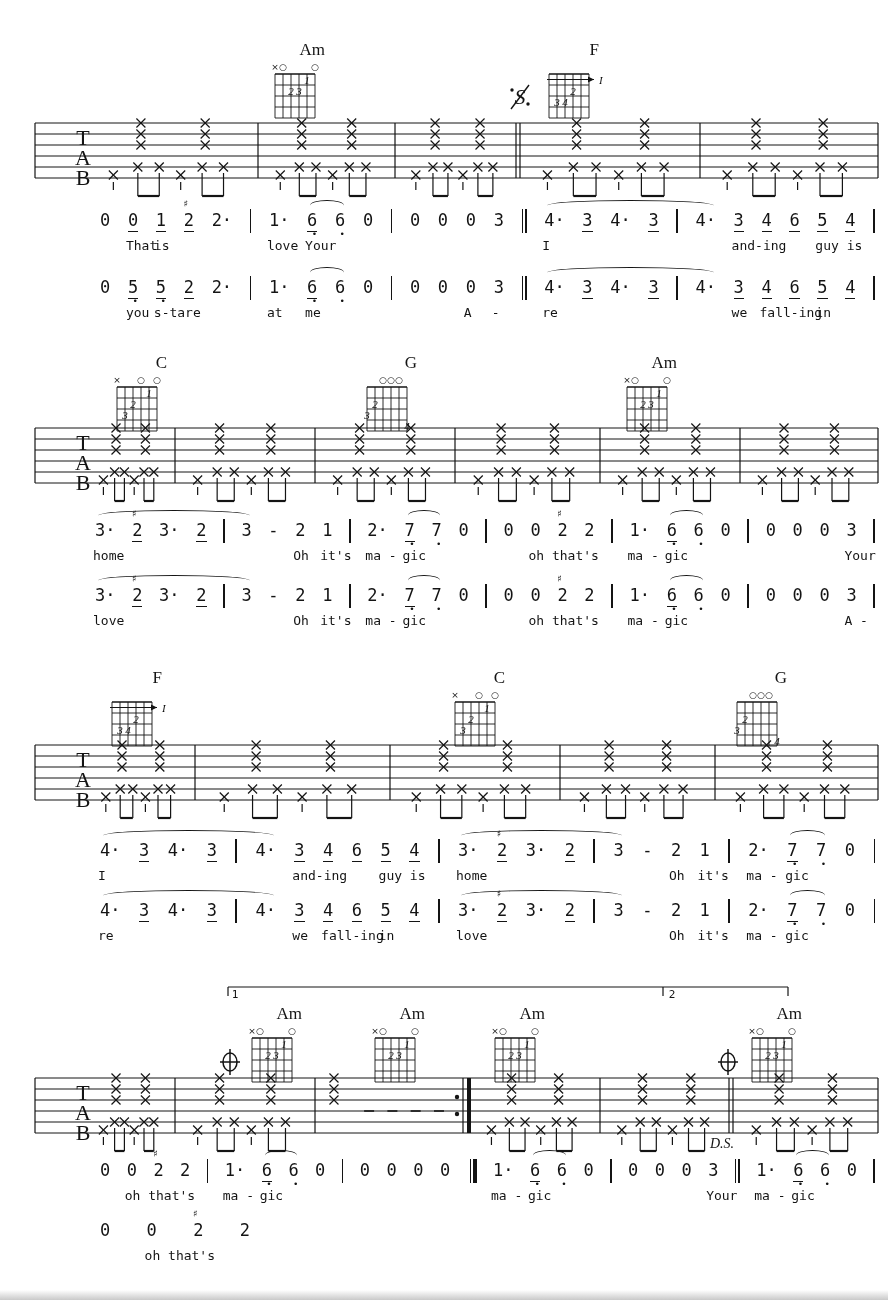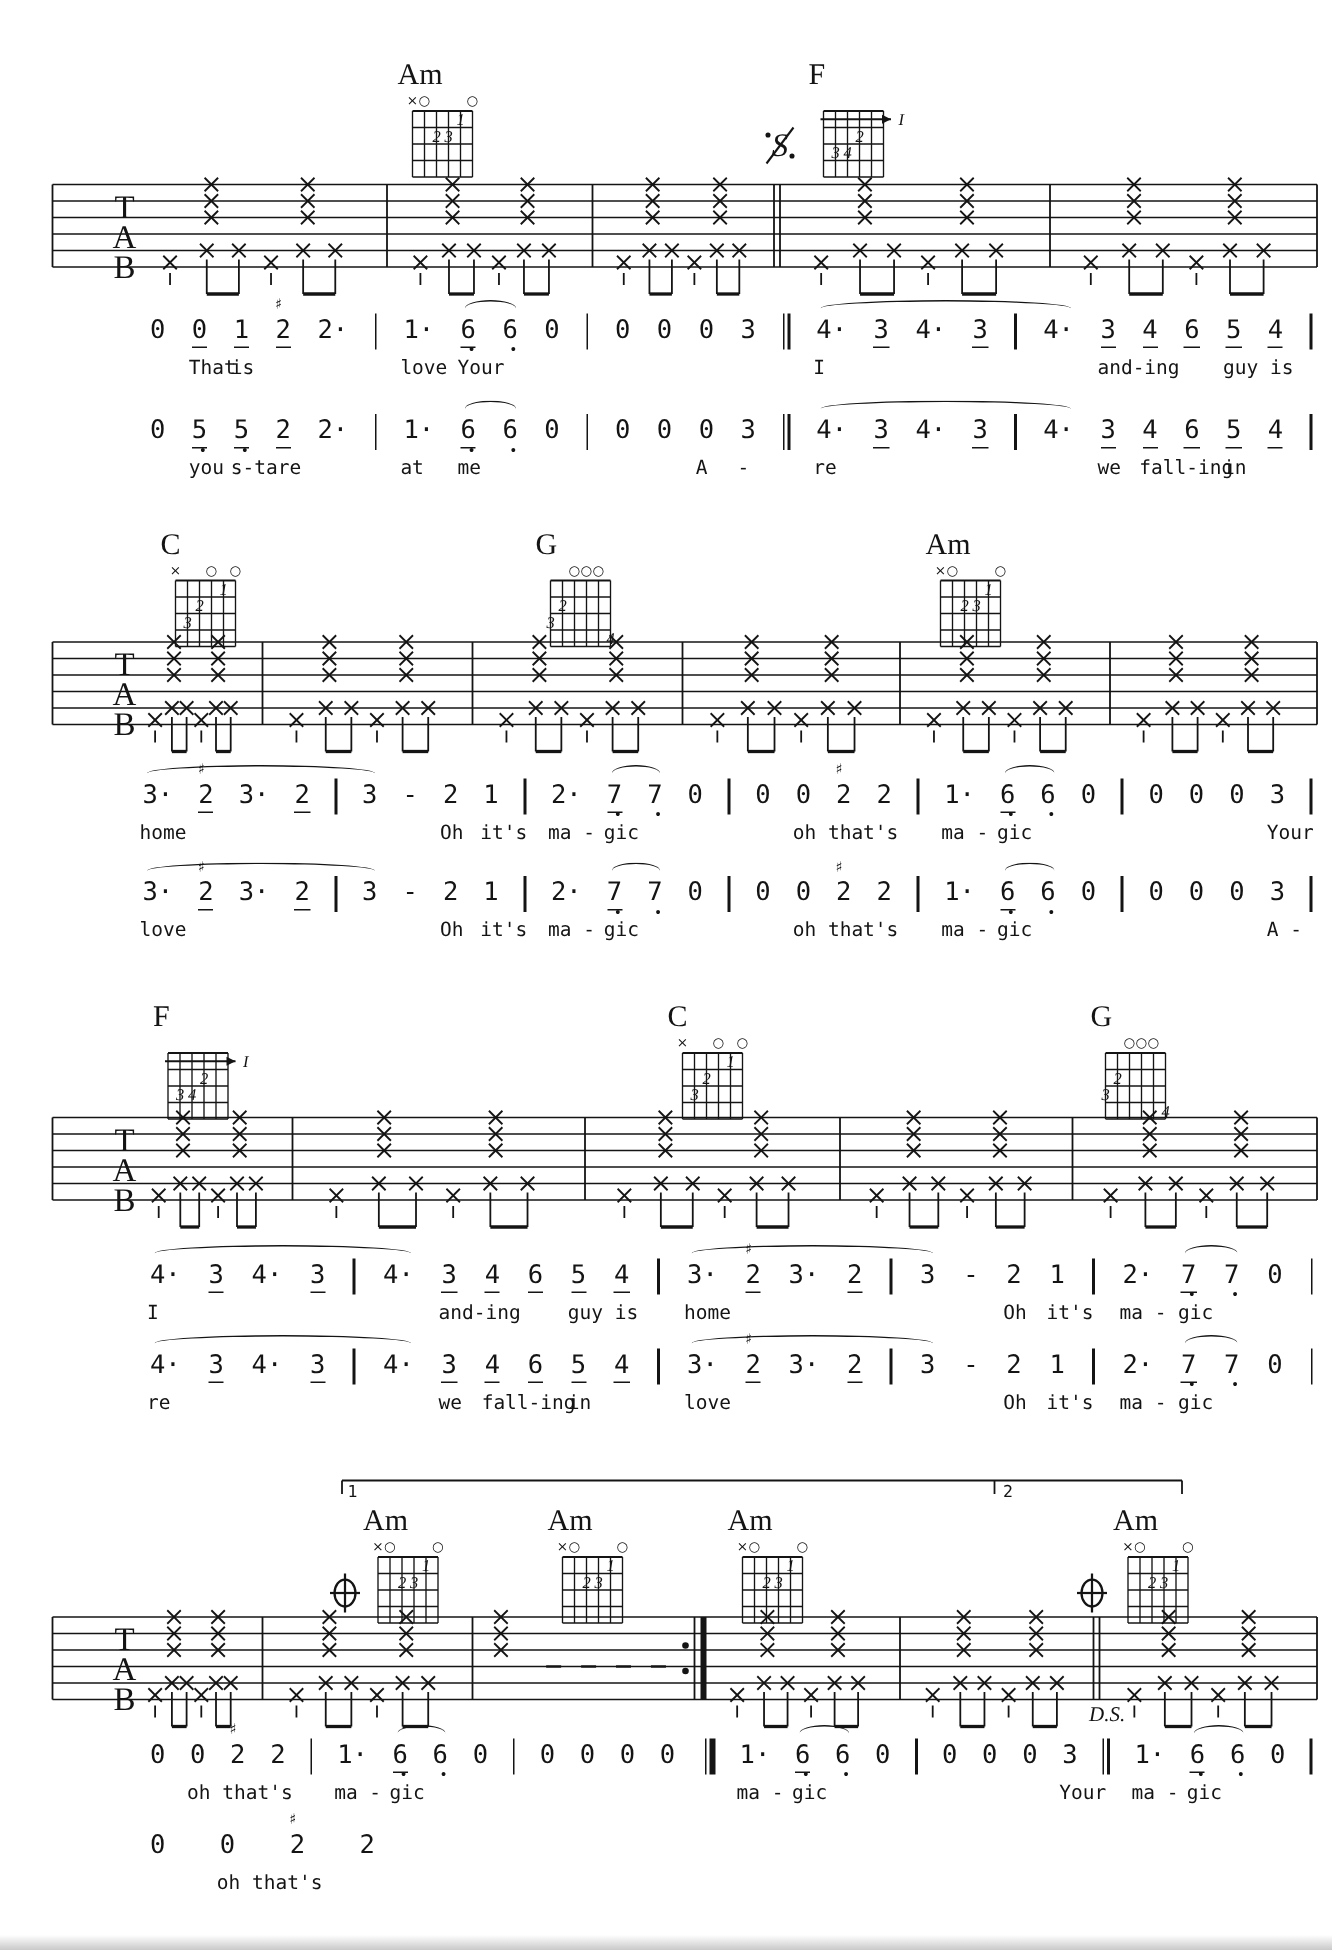--- a/index.html
+++ b/index.html
@@ -1,35 +1,35 @@
 <!DOCTYPE html>
 <html><head>
 <meta charset="utf-8">
 <style>
   html,body{margin:0;padding:0;background:#ffffff;}
   #page{position:relative;width:888px;height:1300px;background:#ffffff;overflow:hidden;
         font-family:"DejaVu Sans Mono",monospace;color:#141414;}
   
   .chord{position:absolute;width:70px;}
-  .chord .cname{font-family:"Liberation Serif",serif;font-size:20px;text-align:left;width:60px;height:16px;line-height:16px;}
+  .chord .cname{font-family:"Liberation Serif",serif;font-size:17px;text-align:right;width:60px;height:16px;line-height:16px;}
   
   .mline{position:absolute;height:56px;}
   .mrow{position:relative;display:flex;justify-content:space-between;align-items:flex-start;height:26px;}
   .note{position:relative;font-size:17px;line-height:20px;}
   .nd{display:inline-block;line-height:19px;padding-bottom:1px;}
   .nd.u{border-bottom:1.6px solid #141414;}
   .sharp{position:absolute;top:-11px;left:-1px;font-size:10px;line-height:10px;}
   .dotb{position:absolute;top:21px;left:45%;font-size:9px;line-height:6px;}
   .lyric{position:absolute;top:29px;left:-2px;font-size:13px;line-height:14px;white-space:nowrap;}
   .bar{display:flex;align-items:center;gap:2px;height:24px;margin-top:-1px;}
   .bar i{display:block;width:1.5px;height:24px;background:#141414;}
   .bar i.thick{width:3.5px;}
   .bar .rdots{display:flex;flex-direction:column;gap:5px;margin-right:1px;}
   .slur{position:absolute;top:-10px;height:10px;border:solid #141414;border-width:1.4px 0 0 0;border-radius:100% 100% 0 0;}
-  .dsmark{position:absolute;font-family:"Liberation Serif",serif;font-style:italic;font-size:14px;margin-left:16px;}
+  .dsmark{position:absolute;font-family:"Liberation Serif",serif;font-style:italic;font-size:14px;}
   .edge{position:absolute;left:0;width:100%;height:10px;bottom:0;background:linear-gradient(#ffffff,#c9c9c9);}
 </style>
 </head>
 <body>
 
 <div id="page">
   <div class="edge"></div>
 <div class="chord" style="left: 265px; top: 42px;"><div class="cname">Am</div><svg width="70" height="66" style="overflow: visible;">
         <text x="10" y="12" fill="#141414" font-size="9" font-family="&quot;DejaVu Sans&quot;,sans-serif" text-anchor="middle">×</text>
         <text x="18" y="12" fill="#141414" font-size="9" font-family="&quot;DejaVu Sans&quot;,sans-serif" text-anchor="middle">○</text>

